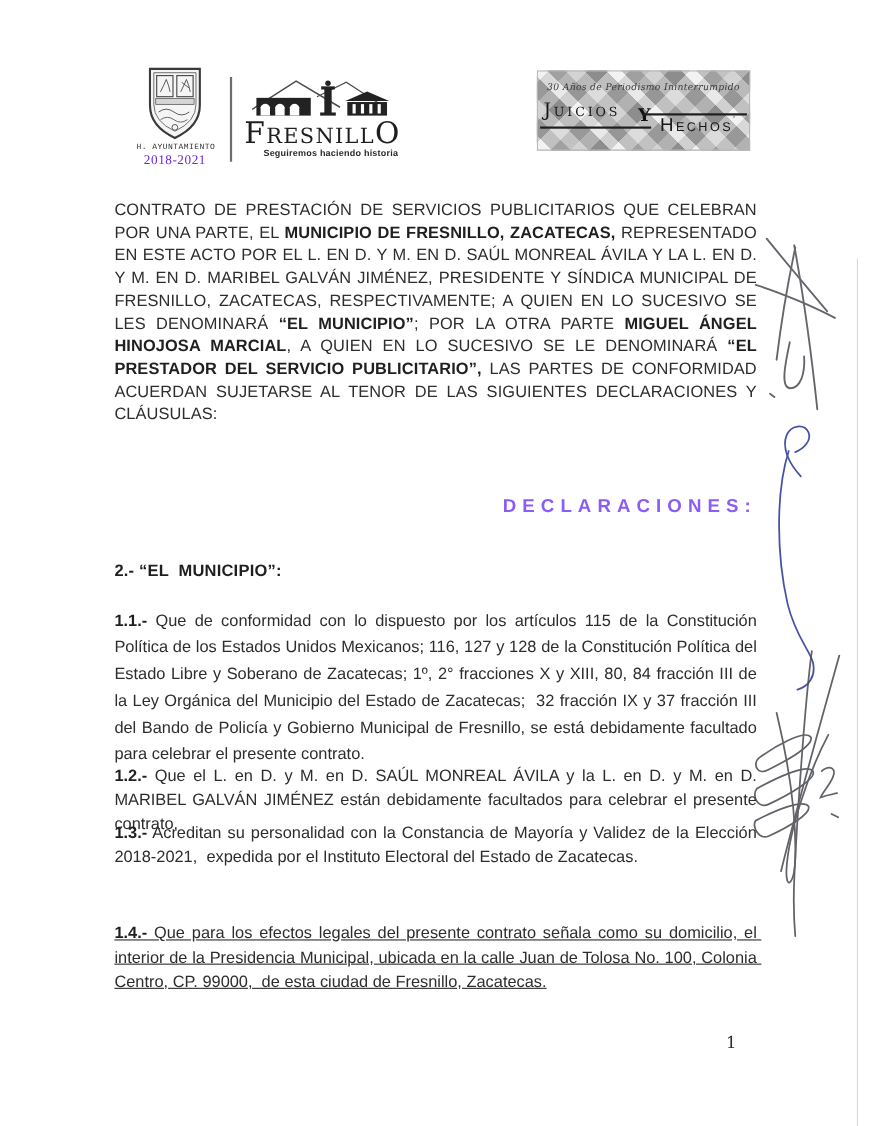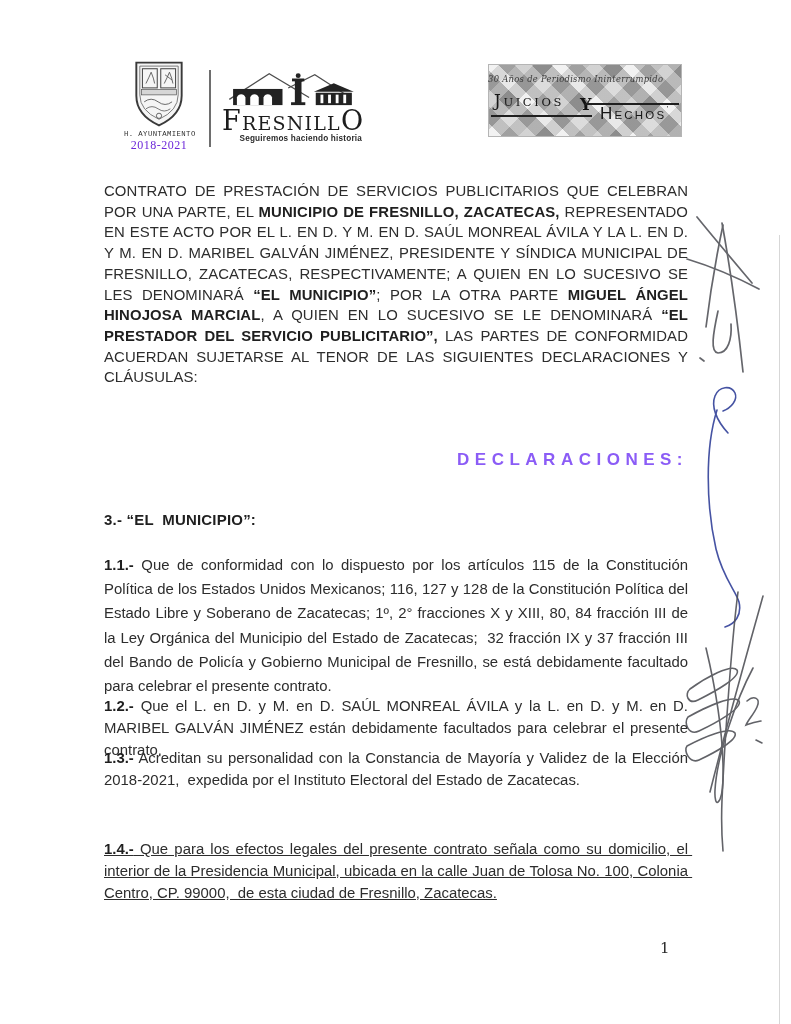--- a/index.html
+++ b/index.html
@@ -14,21 +14,21 @@
   .hdr-divider{position:absolute;left:209px;top:70px;width:1.5px;height:77px;background:#6e6e6e;}
   .fres{position:absolute;left:222px;top:69px;width:140px;text-align:right;}
   .fres-word{font-family:"DejaVu Serif",serif;font-size:19px;letter-spacing:1.2px;color:#1d1d1d;line-height:24px;margin-top:-2px;white-space:nowrap;}
   .fres-word .big{font-size:27px;}
   .fres-tag{font-size:8.2px;font-weight:bold;color:#2a2a2a;letter-spacing:.2px;margin-top:-1px;white-space:nowrap;}
   .juicios{position:absolute;left:488px;top:64px;width:194px;height:73px;overflow:hidden;
     background:
       repeating-linear-gradient(45deg, rgba(255,255,255,.55) 0 10px, rgba(150,150,150,.45) 10px 22px, rgba(214,214,214,.55) 22px 34px, rgba(122,122,122,.35) 34px 48px),
       repeating-linear-gradient(-45deg, #cfcfcf 0 12px, #a9a9a9 12px 25px, #e3e3e3 25px 38px, #979797 38px 52px);
     box-shadow:inset 0 0 0 1px #b5b5b5;}
-  .jh-slogan{position:absolute;left:0;right:0;top:10px;
+  .jh-slogan{position:absolute;left:0;right:0;top:10px;text-align:center;
     font-family:"DejaVu Serif",serif;font-style:italic;font-size:8.4px;color:#3b3b3b;letter-spacing:.3px;white-space:nowrap;}
   .jh-left{position:absolute;left:6px;top:26px;font-family:"DejaVu Serif",serif;font-size:11.5px;letter-spacing:2.6px;color:#161616;}
   .jh-left .big,.jh-right .big{font-size:17px;}
   .jh-y{position:absolute;left:92px;top:31px;font-family:"DejaVu Serif",serif;font-weight:bold;font-size:16px;color:#111;}
   .jh-right{position:absolute;left:112px;top:40px;font-family:Liberation Sans, sans-serif;font-size:11.5px;letter-spacing:2.2px;color:#161616;}
   .jh-right .sup{font-size:8px;vertical-align:top;letter-spacing:0;}
   .jh-rule1{position:absolute;left:3px;top:51px;width:101px;height:1.6px;background:#1f1f1f;}
   .jh-rule2{position:absolute;left:97px;top:39px;width:94px;height:1.6px;background:#1f1f1f;}
 
   
@@ -103,21 +103,21 @@
     <span class="jh-y">Y</span>
     <span class="jh-right"><span class="big">H</span><span>ECHOS</span><span class="sup">’</span></span>
     <div class="jh-rule1"></div>
     <div class="jh-rule2"></div>
   </div>
 
   <p class="para intro"><span>CONTRATO DE PRESTACIÓN DE SERVICIOS PUBLICITARIOS QUE CELEBRAN POR UNA PARTE, EL </span><span class="b">MUNICIPIO DE FRESNILLO, ZACATECAS,</span><span> REPRESENTADO EN ESTE ACTO POR EL L. EN D. Y M. EN D. SAÚL MONREAL ÁVILA Y LA L. EN D. Y M. EN D. MARIBEL GALVÁN JIMÉNEZ, PRESIDENTE Y SÍNDICA MUNICIPAL DE FRESNILLO, ZACATECAS, RESPECTIVAMENTE; A QUIEN EN LO SUCESIVO SE LES DENOMINARÁ </span><span class="b">“EL MUNICIPIO”</span><span>; POR LA OTRA PARTE </span><span class="b">MIGUEL ÁNGEL HINOJOSA MARCIAL</span><span>, A QUIEN EN LO SUCESIVO SE LE DENOMINARÁ </span><span class="b">“EL PRESTADOR DEL SERVICIO PUBLICITARIO”,</span><span> LAS PARTES DE CONFORMIDAD ACUERDAN SUJETARSE AL TENOR DE LAS SIGUIENTES DECLARACIONES Y CLÁUSULAS:</span></p>
 
   <h2 class="decl">DECLARACIONES:</h2>
 
-  <h3 class="sec1">3.- “EL  MUNICIPIO”:</h3>
+  <h3 class="sec1">2.- “EL  MUNICIPIO”:</h3>
 
   <p class="para c11"><span class="b">1.1.-</span><span> Que de conformidad con lo dispuesto por los artículos 115 de la Constitución Política de los Estados Unidos Mexicanos; 116, 127 y 128 de la Constitución Política del Estado Libre y Soberano de Zacatecas; 1º, 2° fracciones X y XIII, 80, 84 fracción III de la Ley Orgánica del Municipio del Estado de Zacatecas;  32 fracción IX y 37 fracción III del Bando de Policía y Gobierno Municipal de Fresnillo, se está debidamente facultado para celebrar el presente contrato.</span></p>
   <p class="para c12"><span class="b">1.2.-</span><span> Que el L. en D. y M. en D. SAÚL MONREAL ÁVILA y la L. en D. y M. en D. MARIBEL GALVÁN JIMÉNEZ están debidamente facultados para celebrar el presente contrato.</span></p>
   <p class="para c13"><span class="b">1.3.-</span><span> Acreditan su personalidad con la Constancia de Mayoría y Validez de la Elección 2018-2021,  expedida por el Instituto Electoral del Estado de Zacatecas.</span></p>
   <p class="para c14"><span class="b">1.4.-</span><span> Que para los efectos legales del presente contrato señala como su domicilio, el interior de la Presidencia Municipal, ubicada en la calle Juan de Tolosa No. 100, Colonia Centro, CP. 99000,  de esta ciudad de Fresnillo, Zacatecas.</span></p>
 
   <div class="pagenum">1</div>
 
   <svg class="sig-layer" width="791" height="1024" viewBox="0 0 791 1024">
     <g stroke="#55565c" stroke-width="1.7" fill="none" stroke-linecap="round" opacity=".9">

